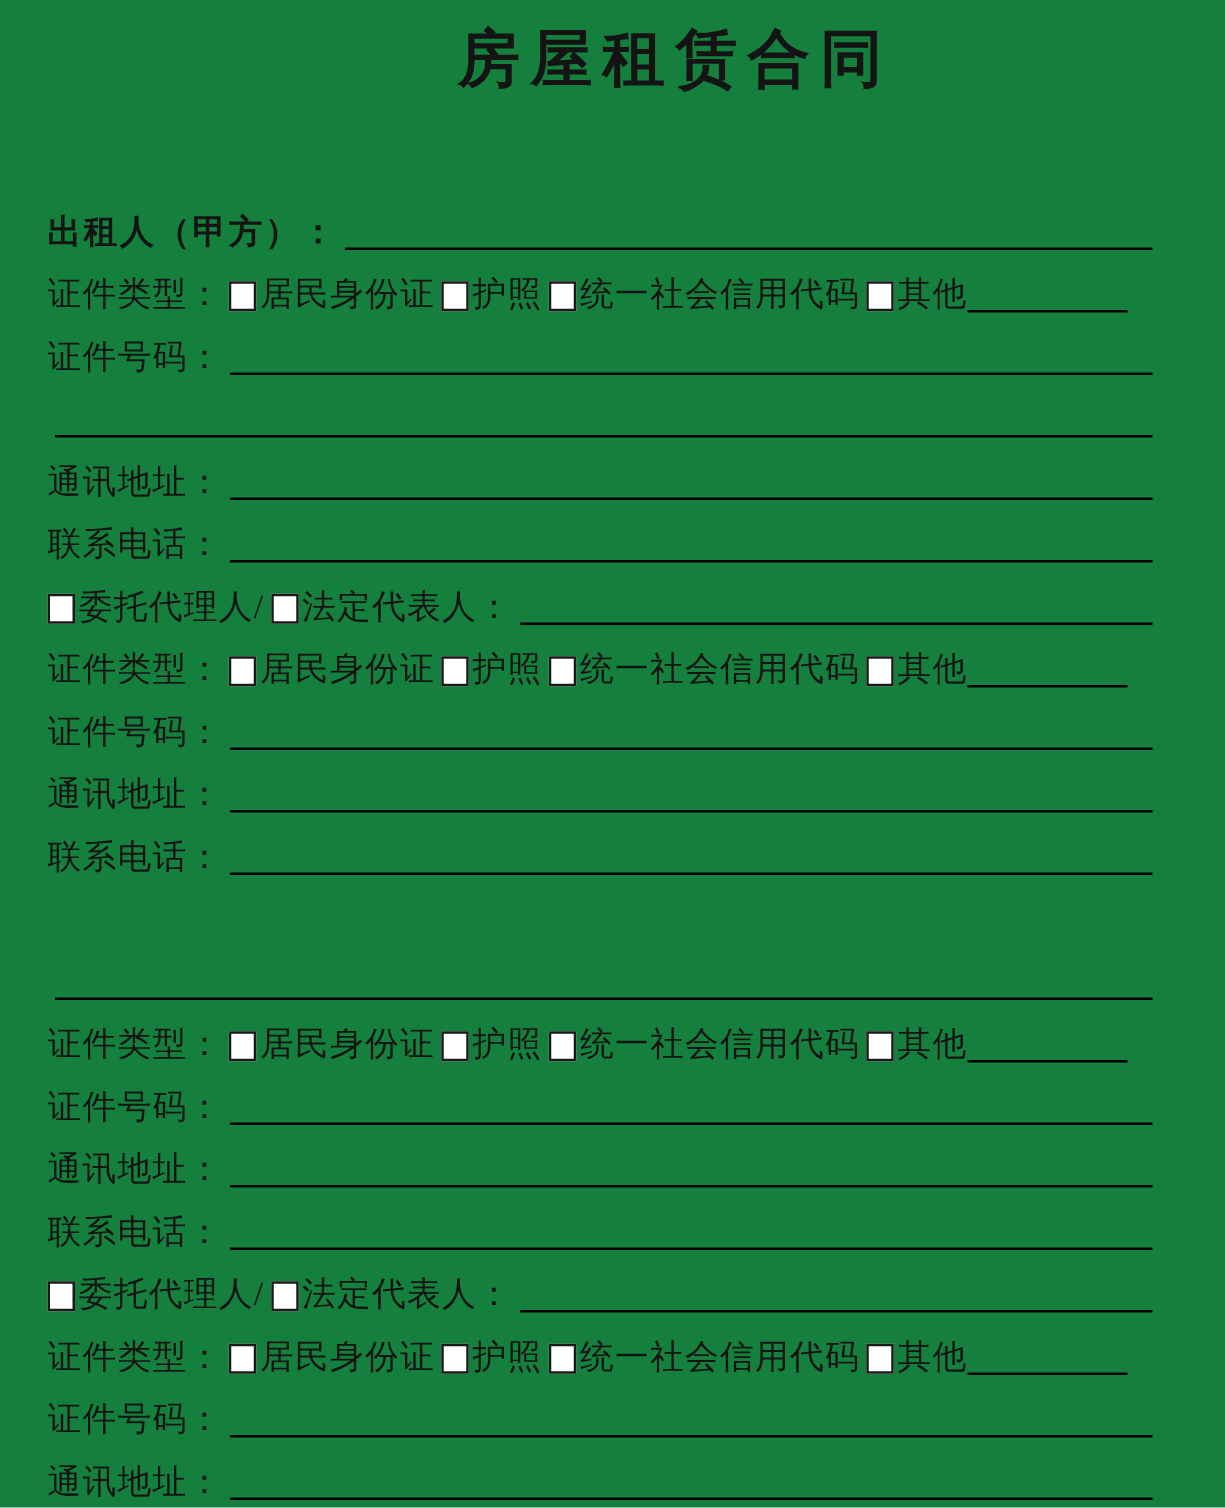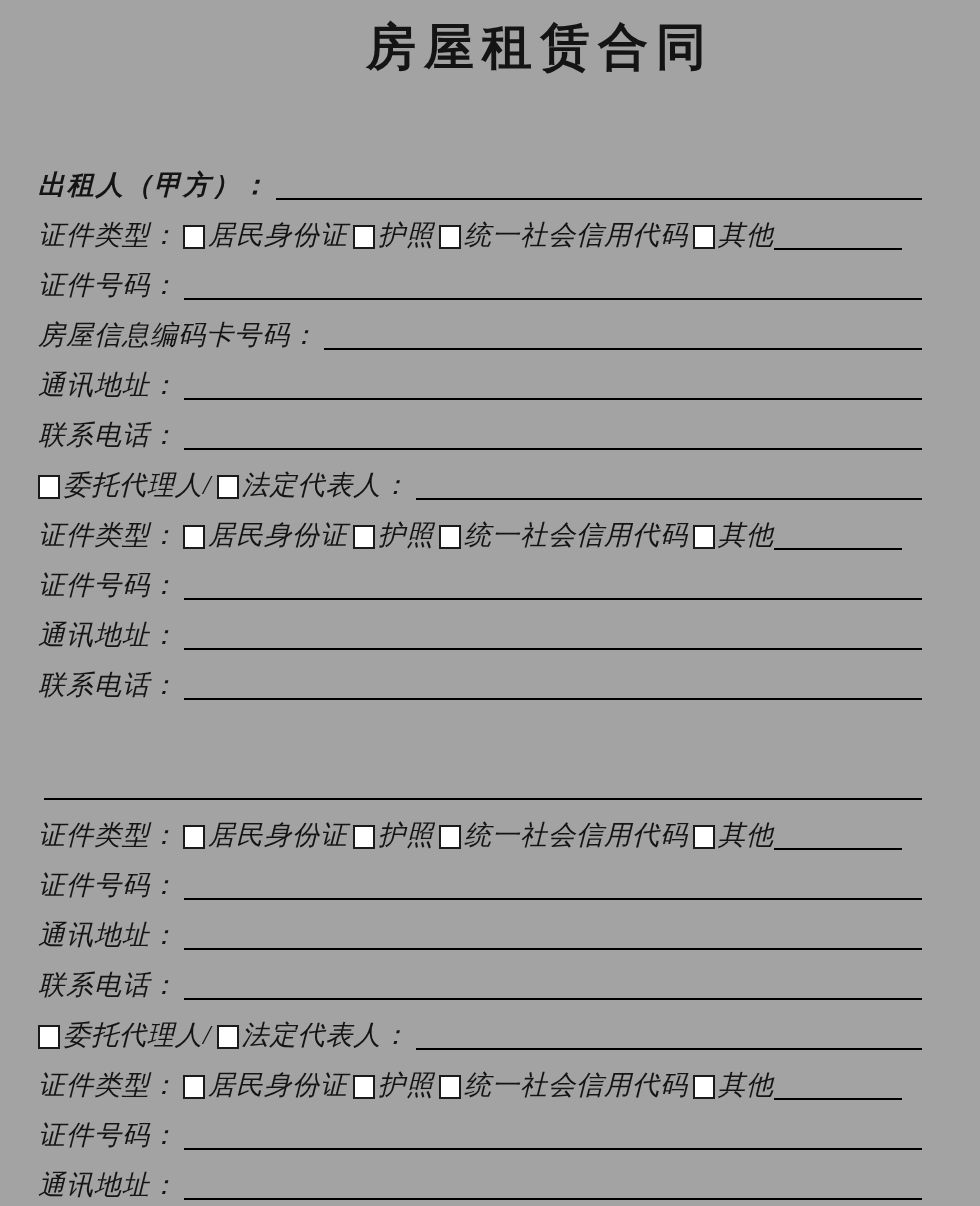--- a/index.html
+++ b/index.html
@@ -1,20 +1,20 @@
 <!DOCTYPE html>
 <html><head>
 <meta charset="utf-8">
 <style>
   html,body{margin:0;padding:0;background:#ffffff;}
   .page{
     position:relative;
     width:980px;height:1206px;
     box-sizing:border-box;
-    background:#a3a3a3;
+    background:#15803d;
     color:#141414;
     padding:0 58px 0 38px;
     overflow:hidden;
     font-family:"Liberation Serif","DejaVu Serif",serif;
   }
   .title{
     height:158px;
     box-sizing:border-box;
     margin:0;
     padding:16px 0 0 120px;
@@ -25,21 +25,20 @@
     letter-spacing:8px;
     white-space:nowrap;
   }
   .row{
     height:50px;
     display:flex;
     align-items:flex-end;
     font-size:27px;
     letter-spacing:1px;
     white-space:nowrap;
-    font-style:italic;
   }
   .lbl{
     line-height:1.1;
     padding-bottom:7px;
     flex:0 0 auto;
   }
   .bold{font-weight:bold;letter-spacing:2px;}
   .blank{
     height:0;
     border-bottom:2px solid #000000;
@@ -84,21 +83,20 @@
       <span class="lbl">其他</span>
       <span class="blank short"></span>
     </div>
 
     <div class="row">
       <span class="lbl">证件号码：</span>
       <span class="blank fill"></span>
     </div>
 
     <div class="row">
-      <span class="lbl">房屋信息编码卡号码：</span>
       <span class="blank fill"></span>
     </div>
 
     <div class="row">
       <span class="lbl">通讯地址：</span>
       <span class="blank fill"></span>
     </div>
 
     <div class="row">
       <span class="lbl">联系电话：</span>

